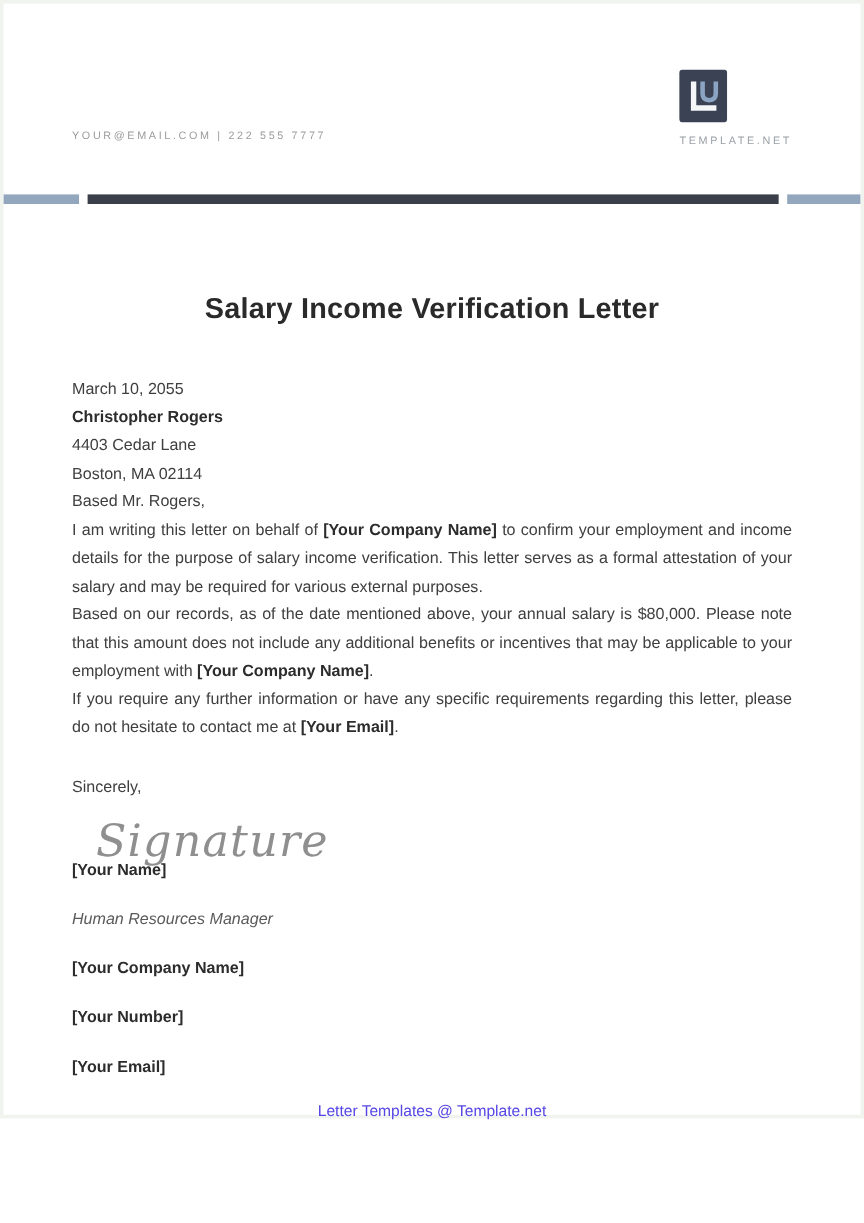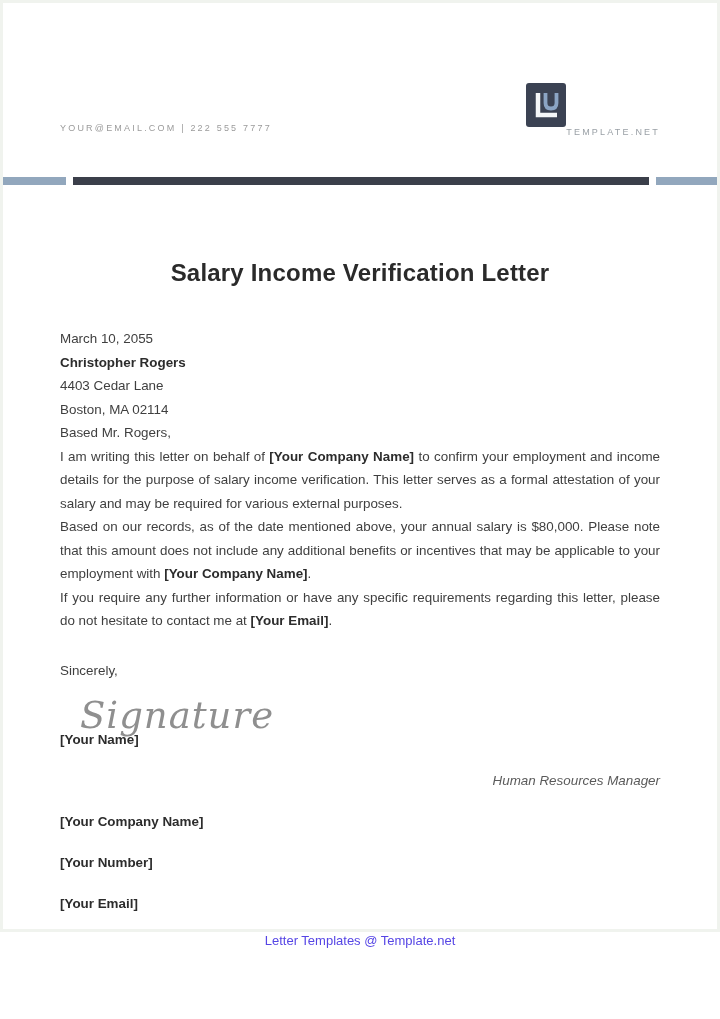--- a/index.html
+++ b/index.html
@@ -30,23 +30,22 @@
   }
   .contact {
     font-size: 9px;
     letter-spacing: 2.2px;
     color: #9b9b9b;
     padding-bottom: 4px;
     white-space: nowrap;
   }
   .brand-block {
     display: flex;
-    flex-direction: row;
-    align-items: flex-end;
-    margin-top: 25px;
+    flex-direction: column;
+    align-items: flex-start;
   }
   .logo {
     width: 40px;
     height: 44px;
     margin-bottom: 10px;
   }
   .brand-name {
     font-size: 9px;
     letter-spacing: 2.2px;
     color: #9aa0a6;
@@ -93,21 +92,21 @@
     font-size: 37px;
     color: #8f8f8f;
     margin-top: 22px;
     margin-left: 20px;
     letter-spacing: 1px;
   }
 
   .sign-block { }
   .sign-block .row { display: block; margin-bottom: 17.5px; font-size: 13.4px; }
   .sign-name, .sign-company, .sign-number, .sign-email { font-weight: 700; color: #2c2c2c; }
-  .sign-title { font-style: italic; color: #5a5a5a; text-align: right; }
+  .sign-title { font-style: italic; color: #5a5a5a; }
 
   .footer {
     text-align: center;
     font-size: 13px;
     color: #5646e5;
     margin-top: 7px;
     cursor: pointer;
   }
 </style>
 </head>

